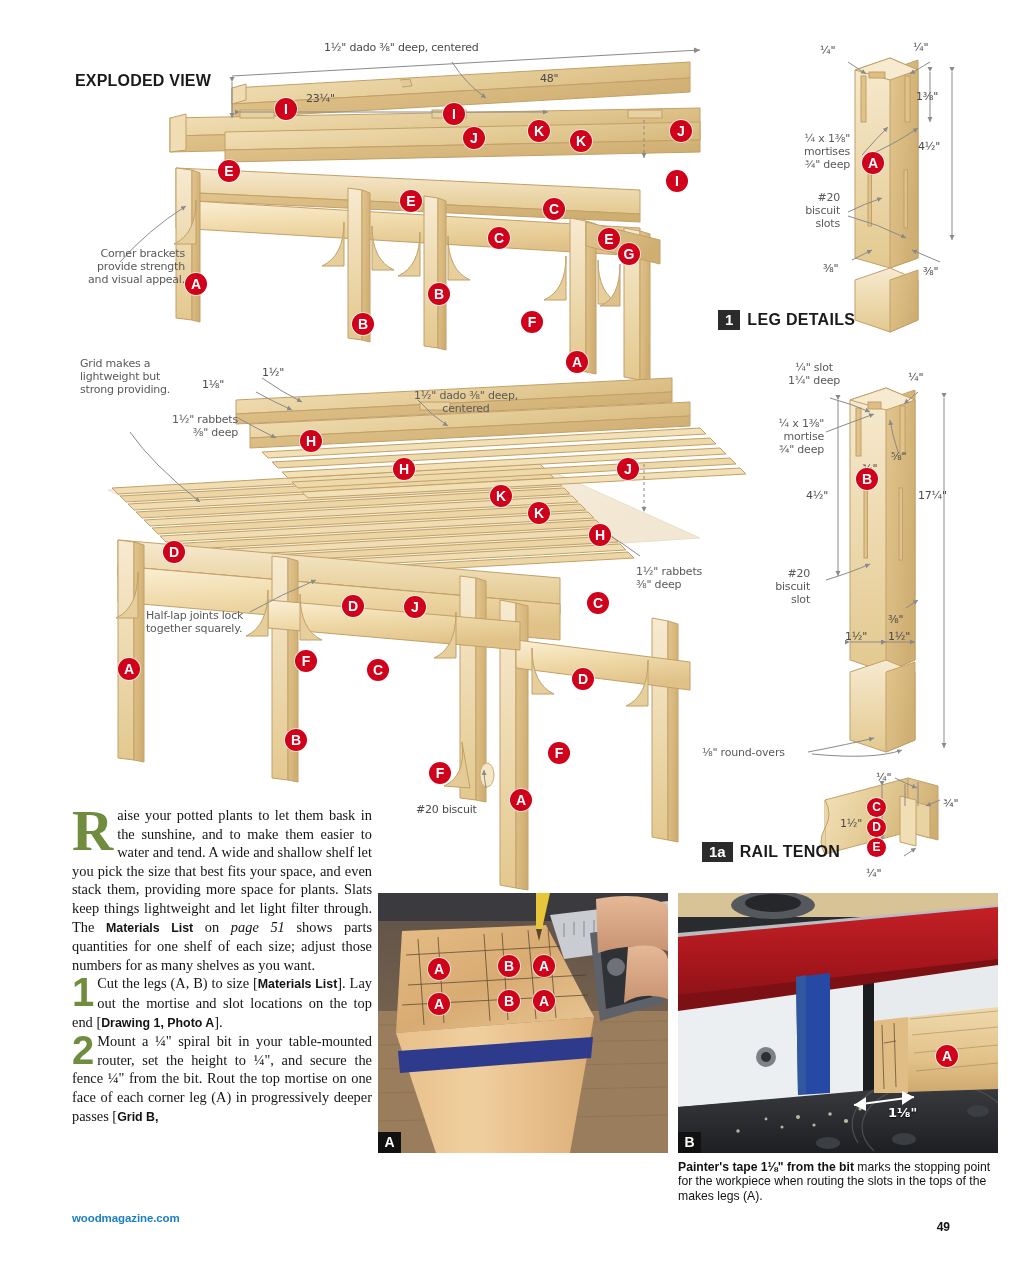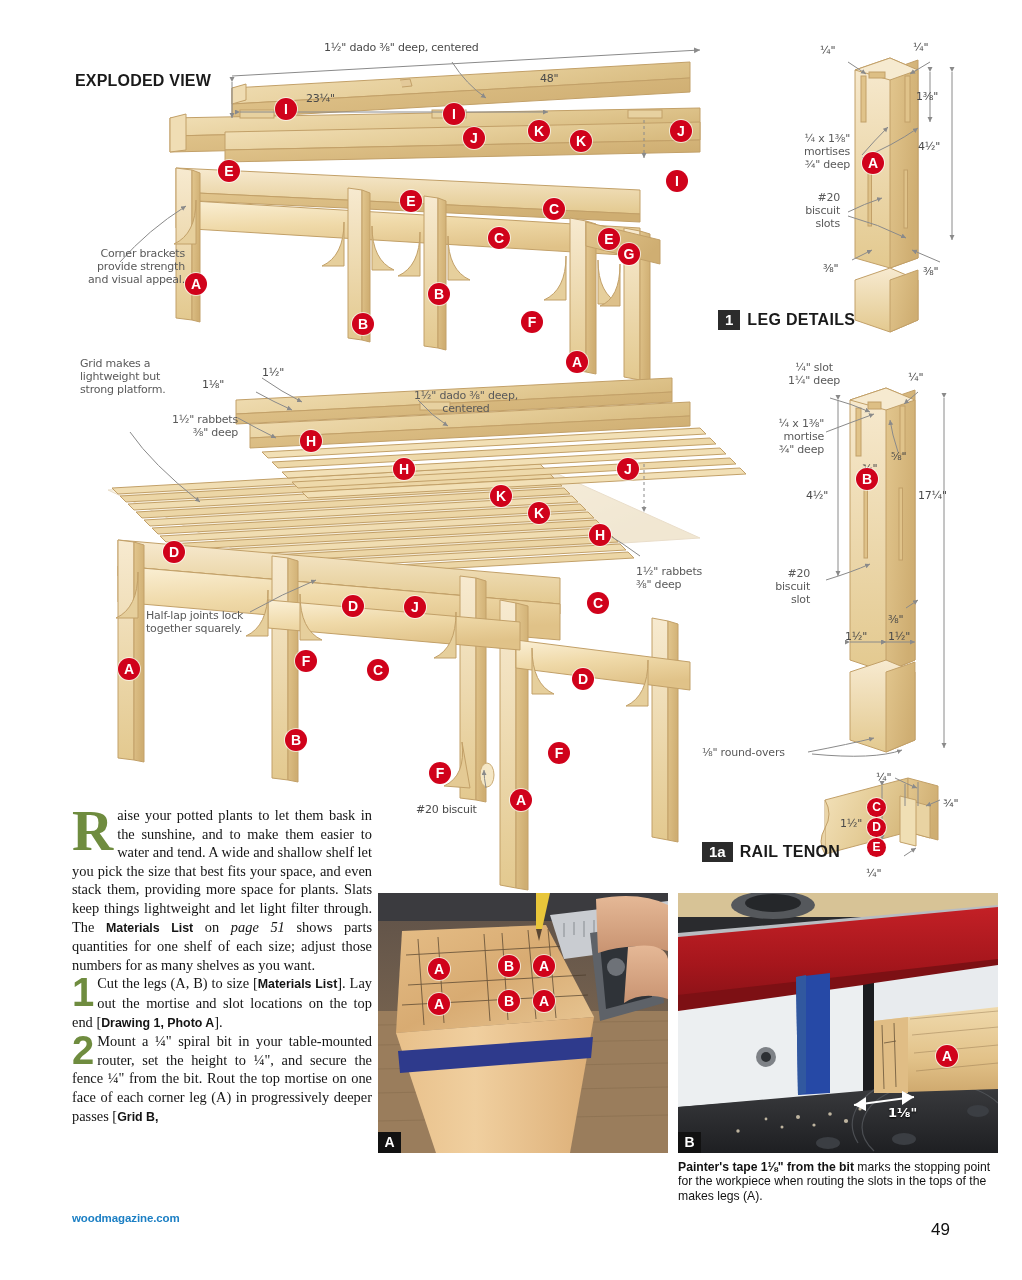--- a/index.html
+++ b/index.html
@@ -162,22 +162,22 @@
     font-family:"Liberation Sans", sans-serif;
     font-weight:bold;
     font-size:11.5px;
     color:#1b7fc4;
     letter-spacing:-0.1px;
   }
   .footer-page {
     position:absolute;
     right:72px; top:1220px;
     font-family:"Liberation Sans", sans-serif;
-    font-weight:normal;
-    font-size:17px;
+    font-weight:bold;
+    font-size:12px;
     color:#111111;
   }
   svg.ovl { position:absolute; left:0; top:0; pointer-events:none; }
 </style>
 </head>
 <body>
 
 <div class="page">
 
   <div class="sec-title abs" style="left:75px; top:72px;">EXPLODED VIEW</div>
@@ -338,21 +338,21 @@
 
   <div class="dim" style="left:324px; top:41px;">1½" dado ⅜" deep, centered</div>
   <div class="dim" style="left:540px; top:72px;">48"</div>
   <div class="dim" style="left:306px; top:92px;">23¼"</div>
 
   <div class="anno r" style="left:60px; top:248px; width:125px; white-space:pre-line;text-align:right;">Corner brackets
 provide strength
 and visual appeal.</div>
   <div class="anno" style="left:80px; top:358px; width:120px; white-space:pre-line;">Grid makes a
 lightweight but
-strong platform.</div>
+strong providing.</div>
   <div class="anno r" style="left:140px; top:414px; width:98px; white-space:pre-line;">1½" rabbets
 ⅜" deep</div>
   <div class="dim" style="left:202px; top:378px;">1⅛"</div>
   <div class="dim" style="left:262px; top:366px;">1½"</div>
   <div class="anno c" style="left:386px; top:390px; width:160px; white-space:pre-line;">1½" dado ⅜" deep,
 centered</div>
   <div class="anno" style="left:636px; top:566px; width:90px; white-space:pre-line;">1½" rabbets
 ⅜" deep</div>
   <div class="anno" style="left:146px; top:610px; width:135px; white-space:pre-line;">Half-lap joints lock
 together squarely.</div>

